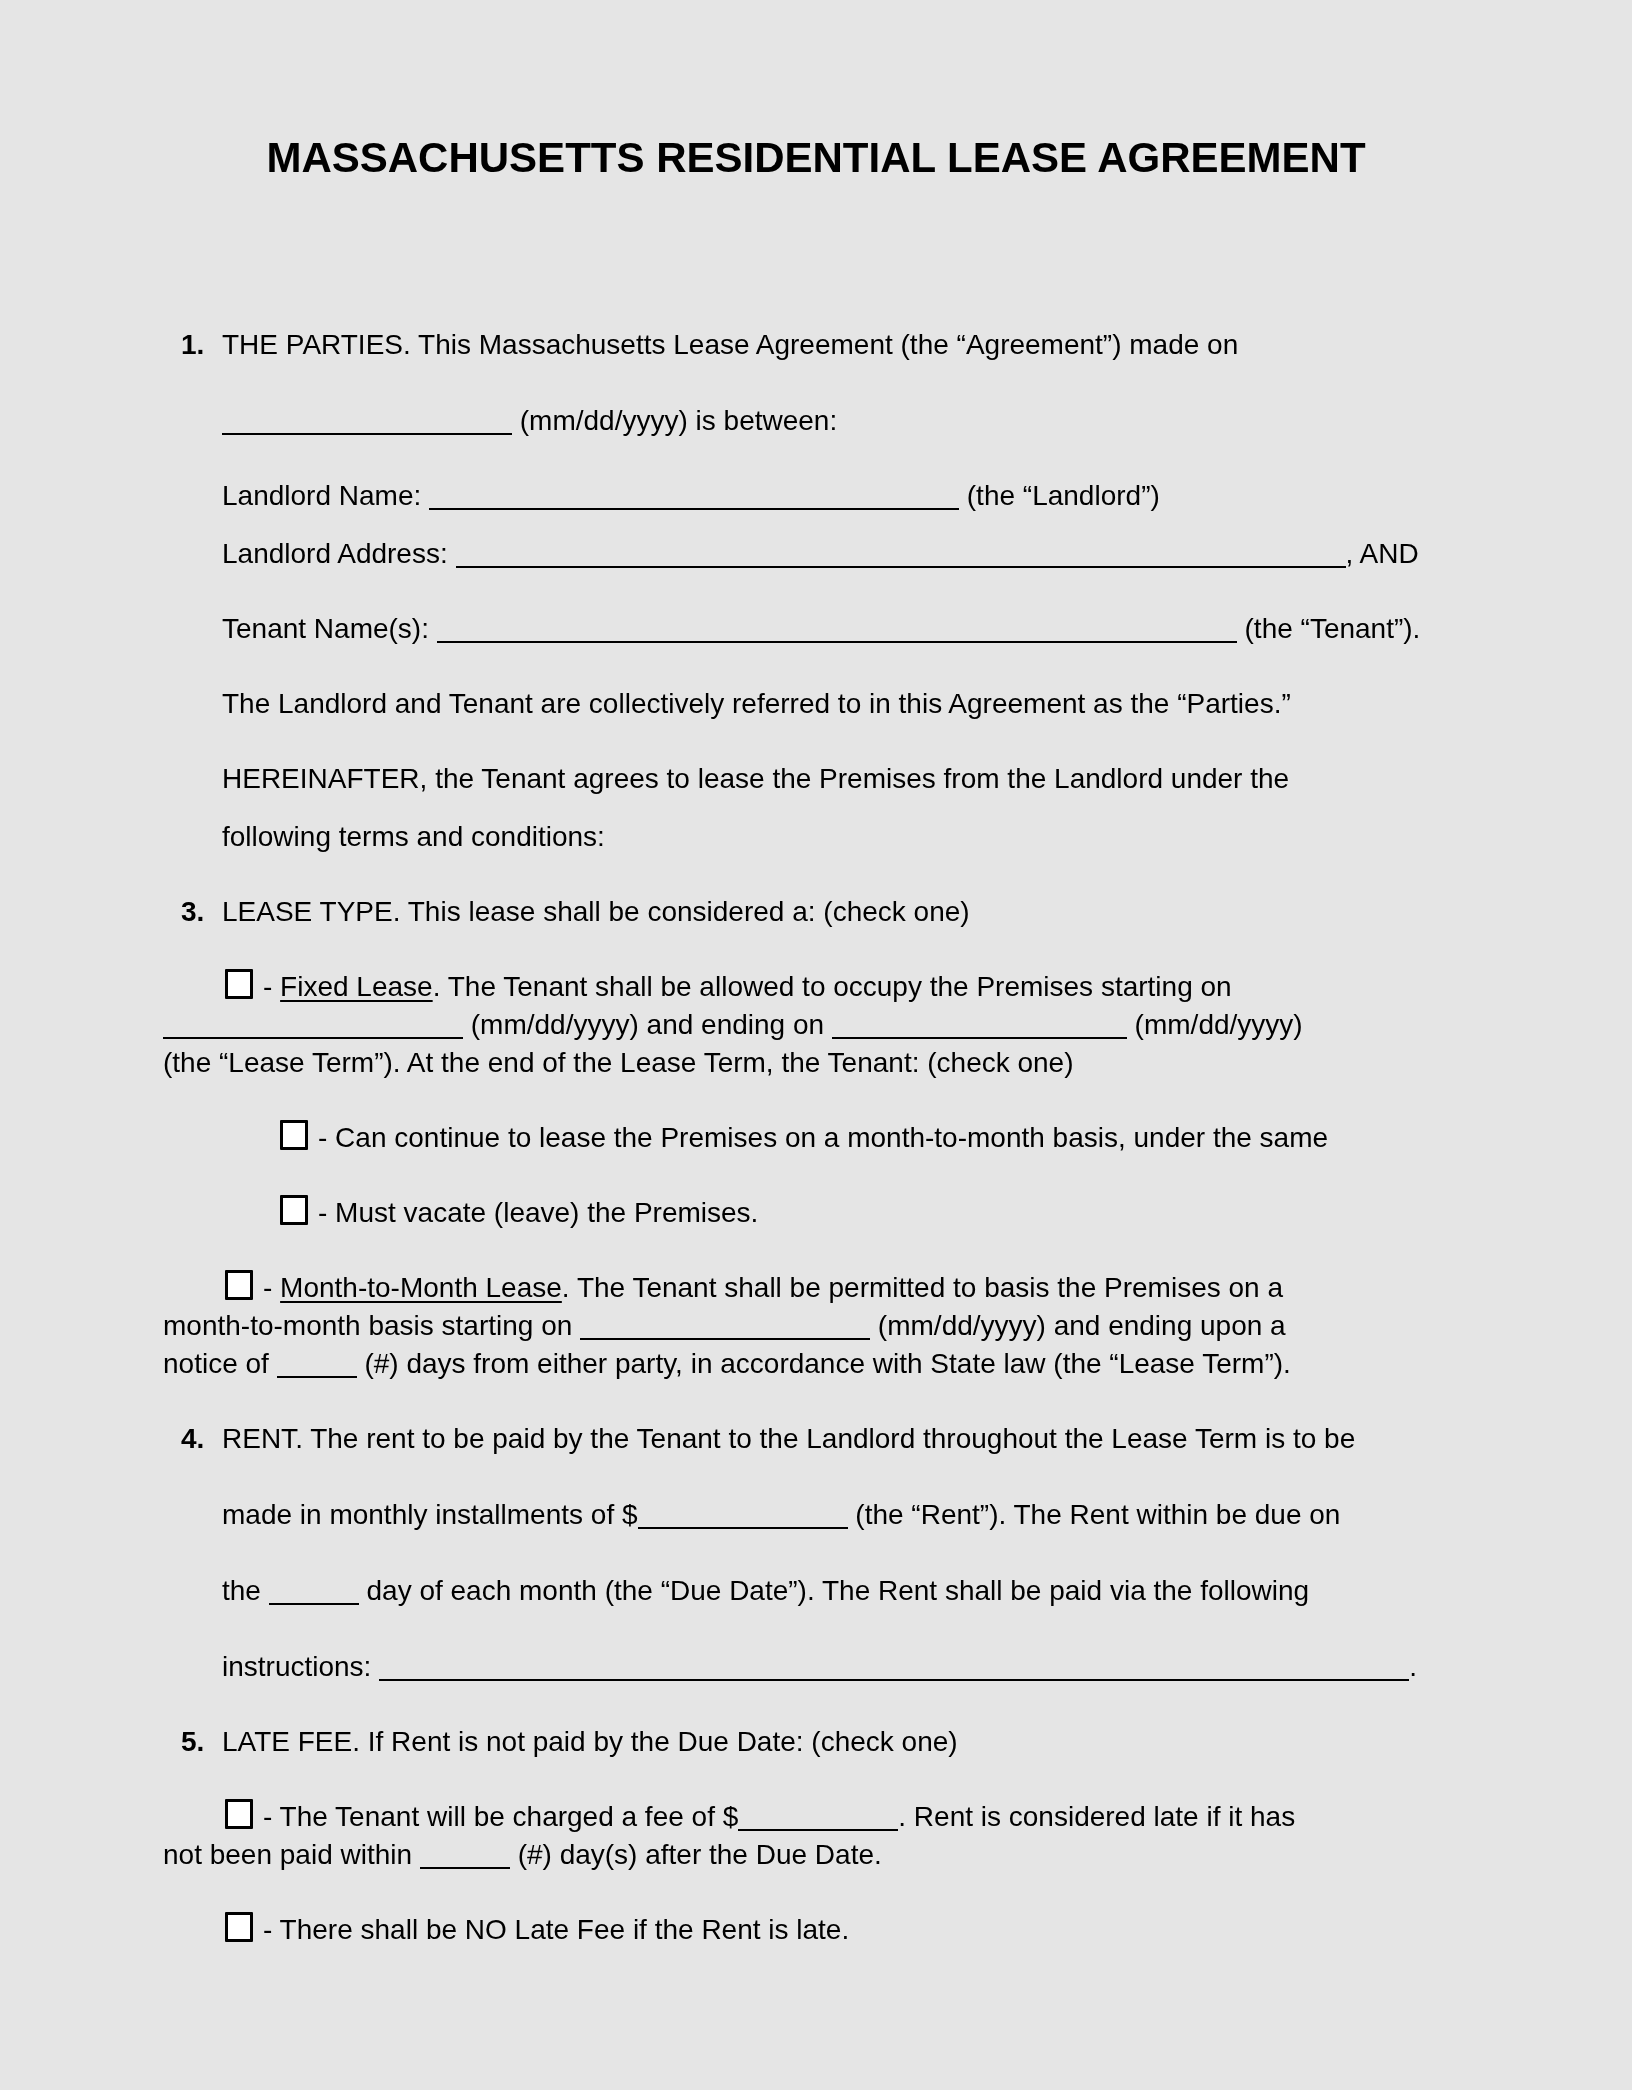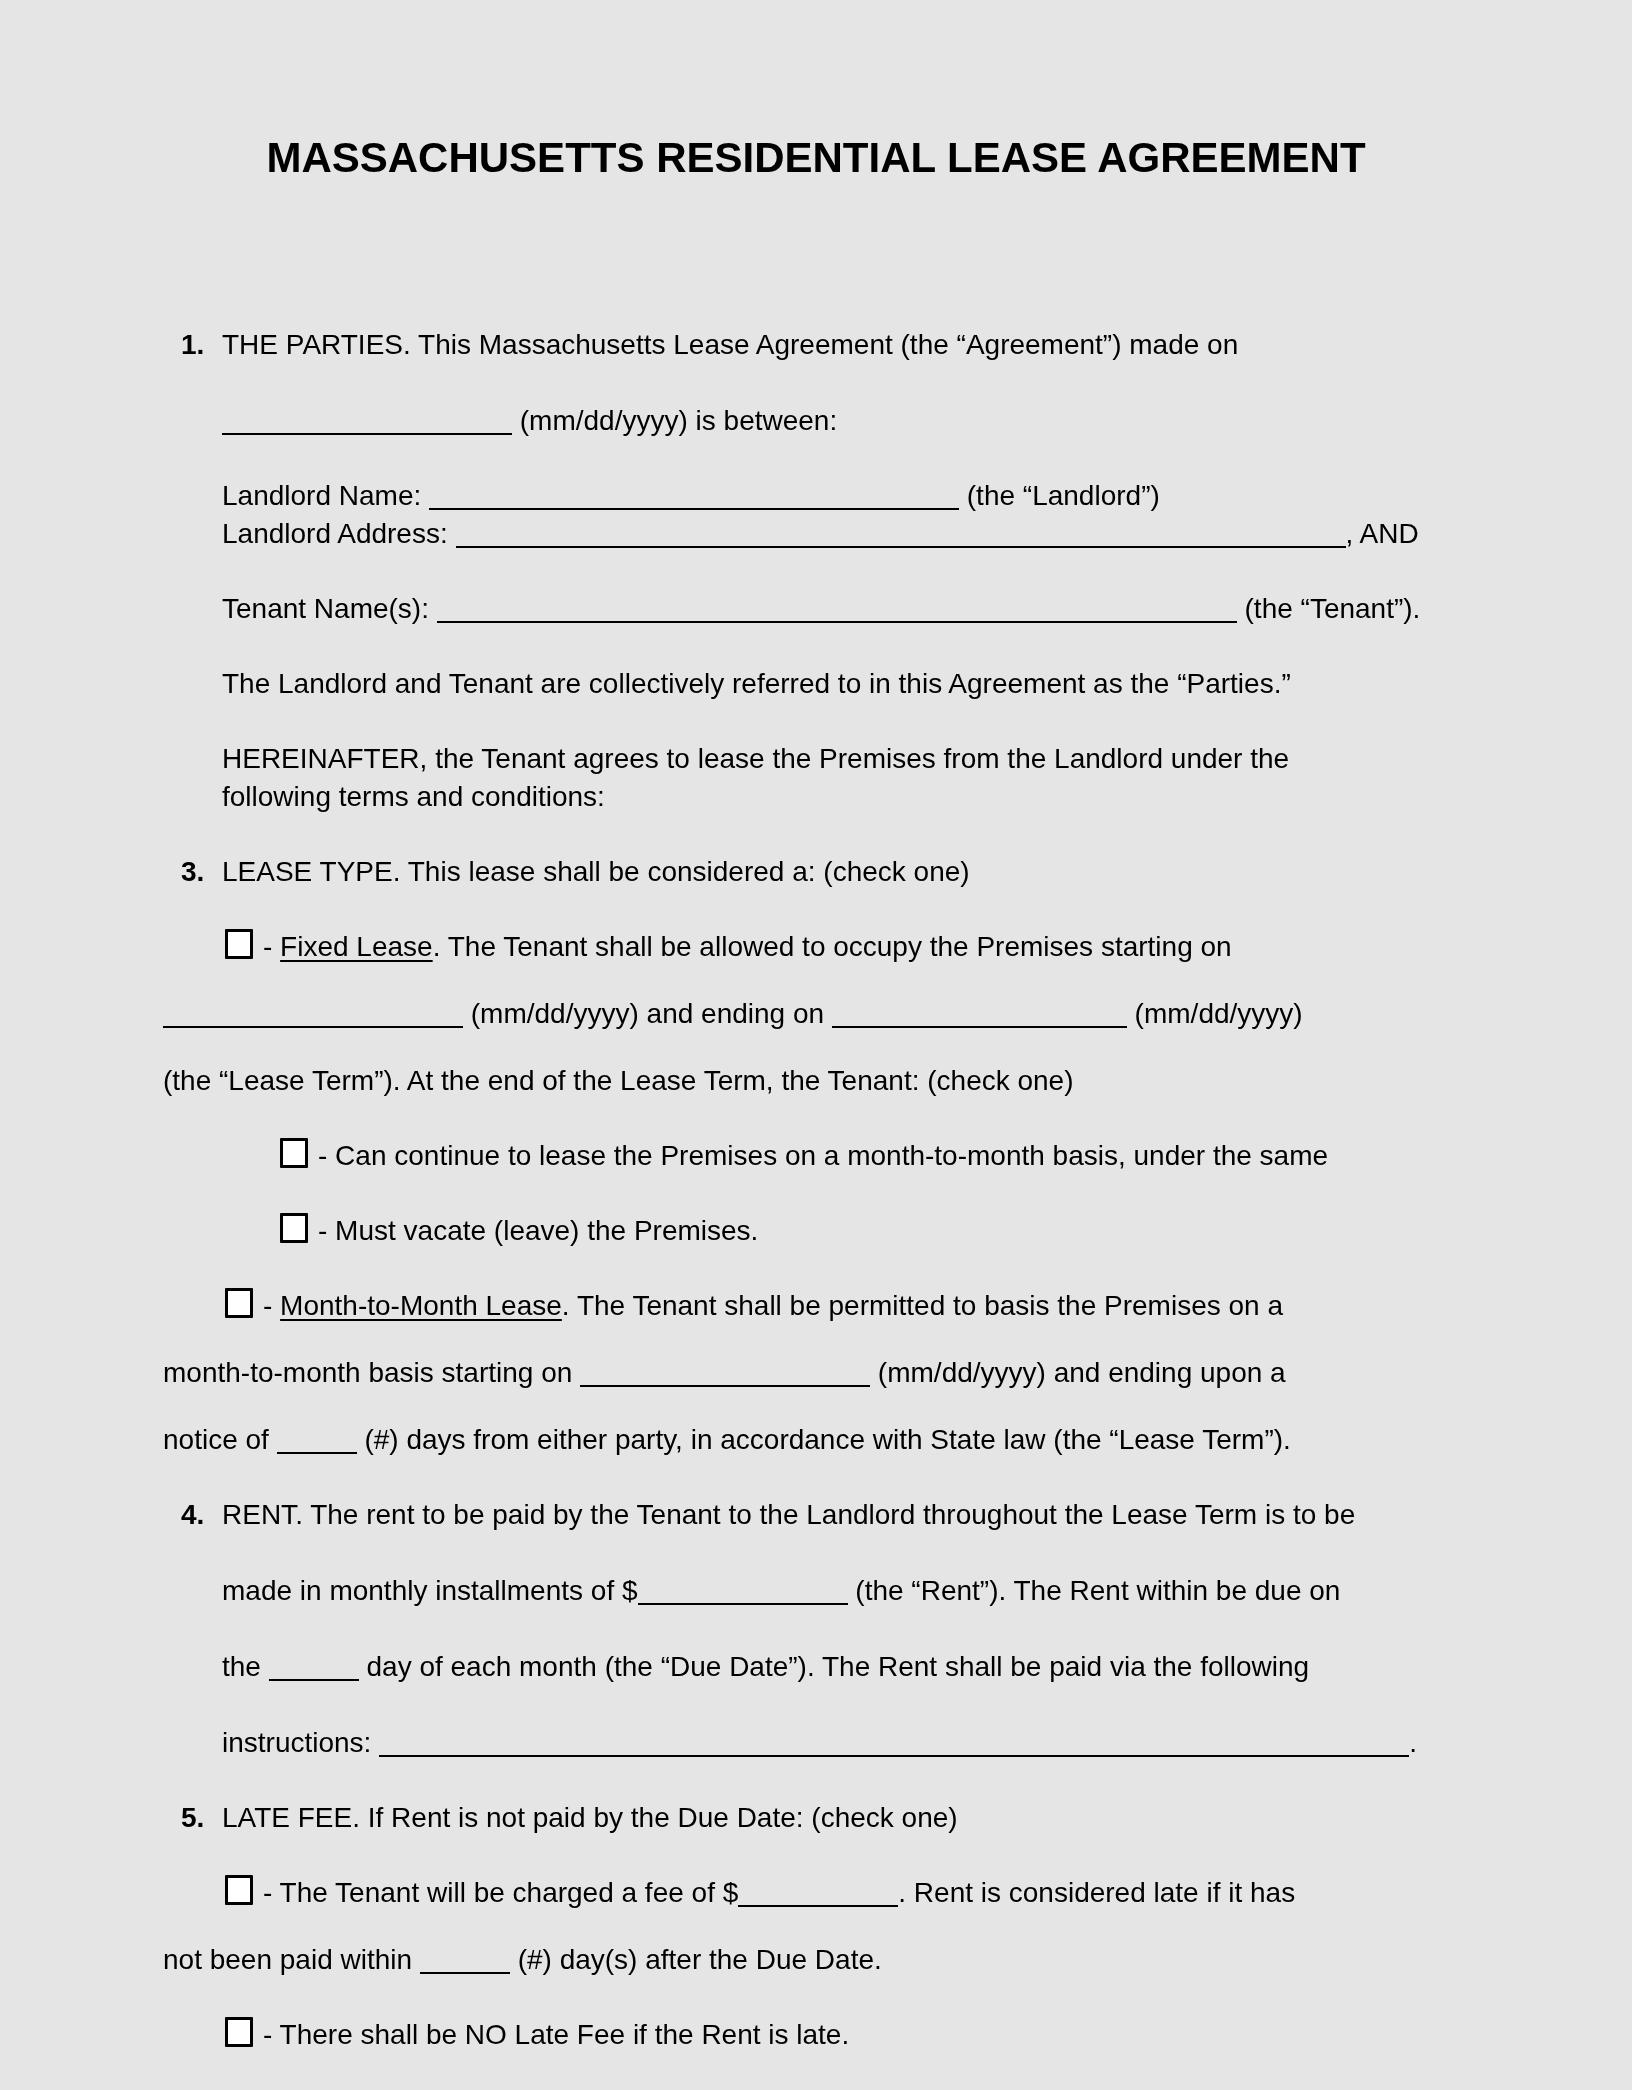--- a/index.html
+++ b/index.html
@@ -22,23 +22,23 @@
   }
   .block{margin-bottom:37px;}
   .line{
     font-size:28px;line-height:38px;white-space:nowrap;
   }
   
   .sec  .line.first{padding-left:18px;}
   .sec  .line.cont{padding-left:59px;margin-top:38px;}
   .secf .line.first{padding-left:18px;}
   .secf .line.cont{padding-left:18px;}
-  .para .line{padding-left:59px;}
+  .para .line{padding-left:59px;margin-top:20px;}
   .chk1 .line.first{padding-left:62px;}
-  .chk1 .line.cont{padding-left:0px;margin-top:29px;}
+  .chk1 .line.cont{padding-left:0px;}
   .chk2 .line.first{padding-left:117px;}
   .chk2 .line.cont{padding-left:113px;}
   .num{display:inline-block;width:41px;font-weight:bold;}
   .b{font-weight:normal;}
   .u{text-decoration:underline;text-underline-offset:4px;}
   .blank{
     display:inline-block;height:0;
     border-bottom:2px solid #000;
     vertical-align:-5px;
   }

